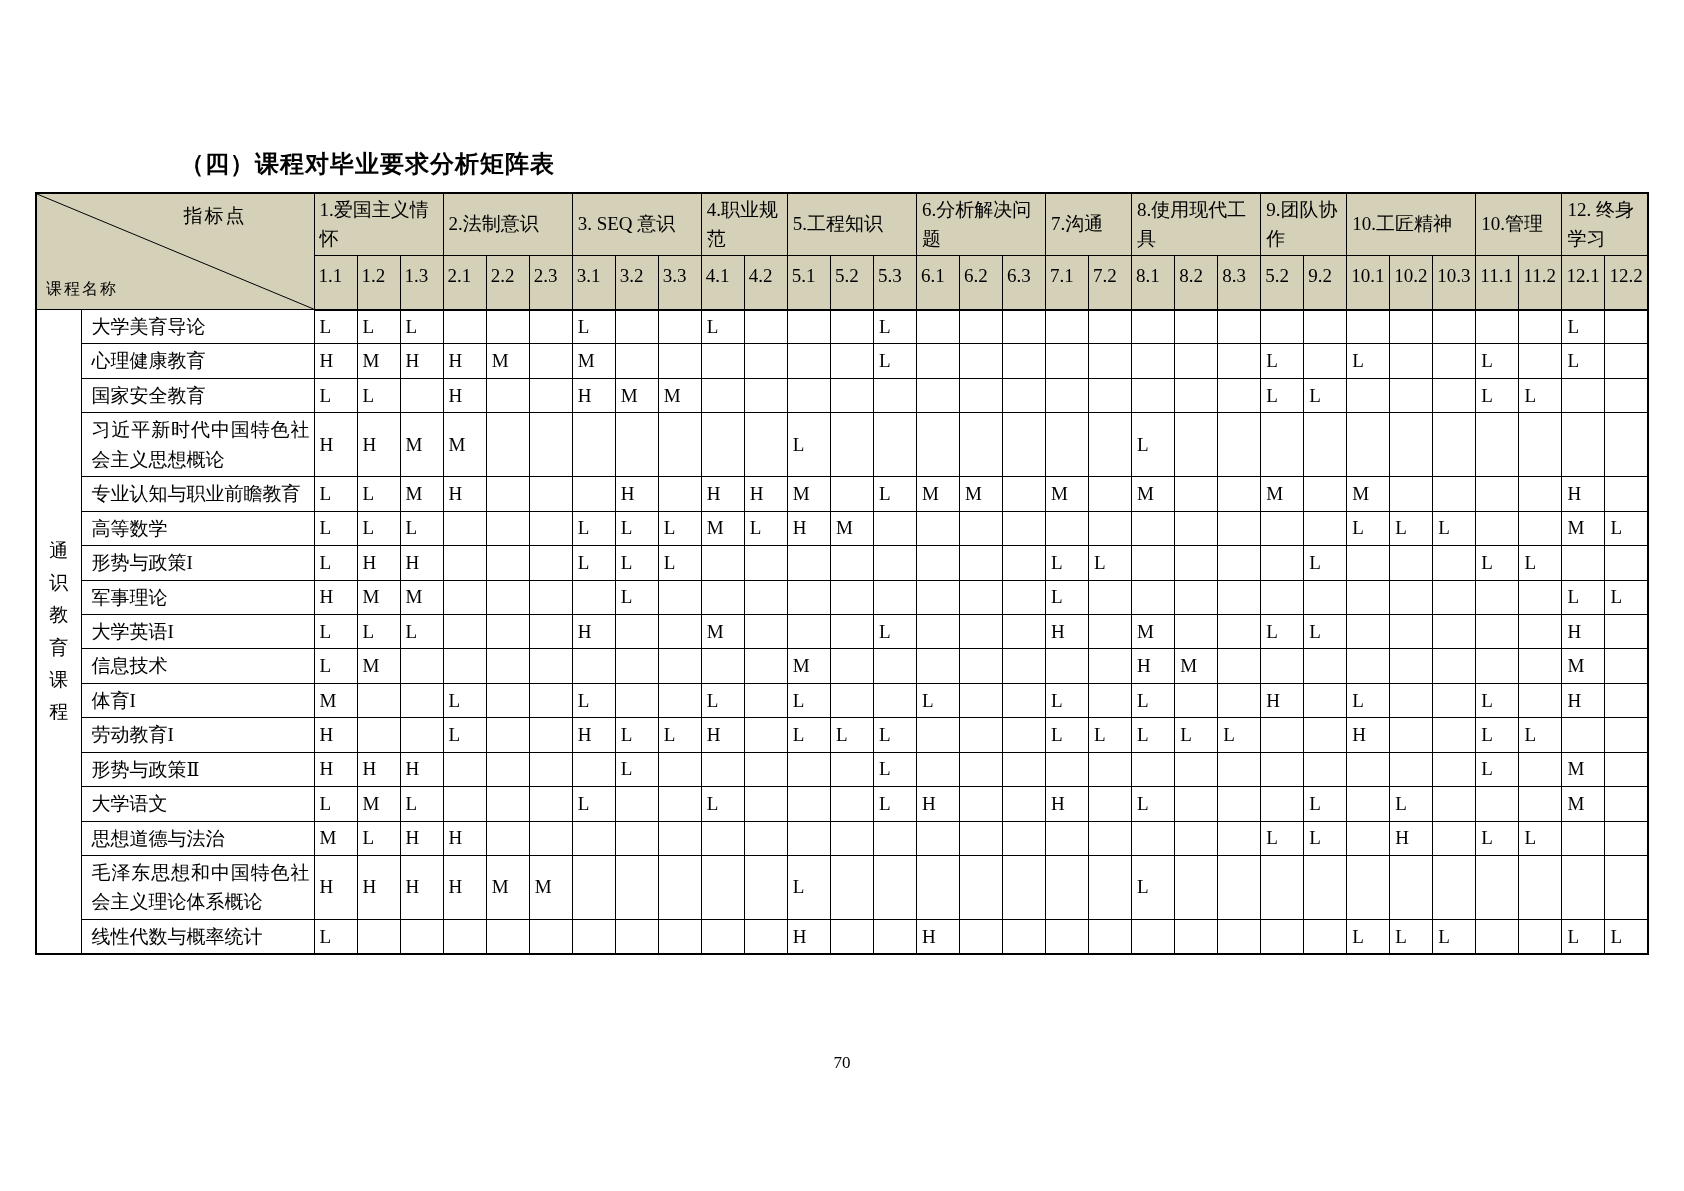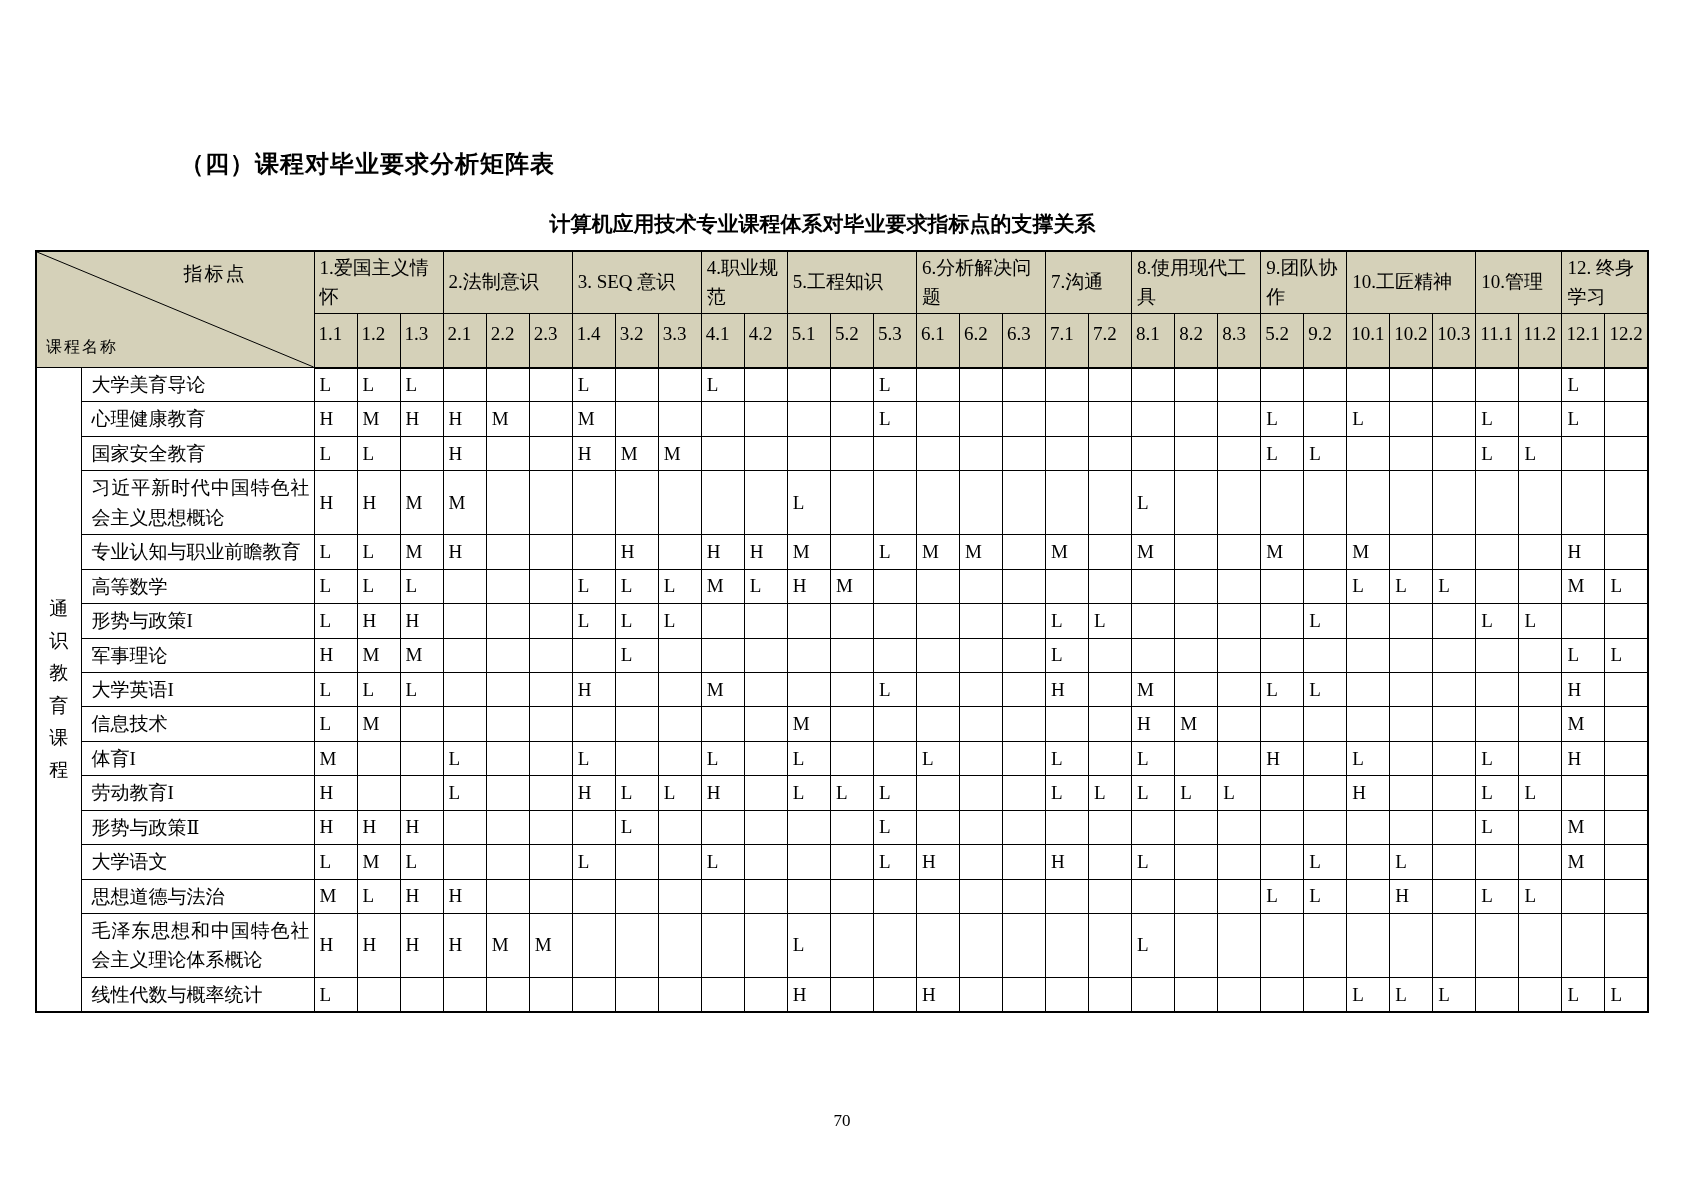--- a/index.html
+++ b/index.html
@@ -100,21 +100,20 @@
     font-size:17px;
   }
 </style>
 </head>
 <body>
 
 <div class="page">
 
   <h1 class="doc-title">（四）课程对毕业要求分析矩阵表</h1>
 
-  <div class="table-caption">计算机应用技术专业课程体系对毕业要求指标点的支撑关系</div>
 
   <table class="matrix">
     <colgroup>
       <col style="width:45px">
       <col style="width:233px">
     <col>
         <col>
         <col>
         <col>
         <col>
@@ -167,21 +166,21 @@
           <th class="group-th" colspan="2">10.管理</th>
           <th class="group-th" colspan="2">12. 终身学习</th>
         </tr>
       <tr class="sub-row">
           <th class="sub-th">1.1</th>
           <th class="sub-th">1.2</th>
           <th class="sub-th">1.3</th>
           <th class="sub-th">2.1</th>
           <th class="sub-th">2.2</th>
           <th class="sub-th">2.3</th>
-          <th class="sub-th">1.4</th>
+          <th class="sub-th">3.1</th>
           <th class="sub-th">3.2</th>
           <th class="sub-th">3.3</th>
           <th class="sub-th">4.1</th>
           <th class="sub-th">4.2</th>
           <th class="sub-th">5.1</th>
           <th class="sub-th">5.2</th>
           <th class="sub-th">5.3</th>
           <th class="sub-th">6.1</th>
           <th class="sub-th">6.2</th>
           <th class="sub-th">6.3</th>

